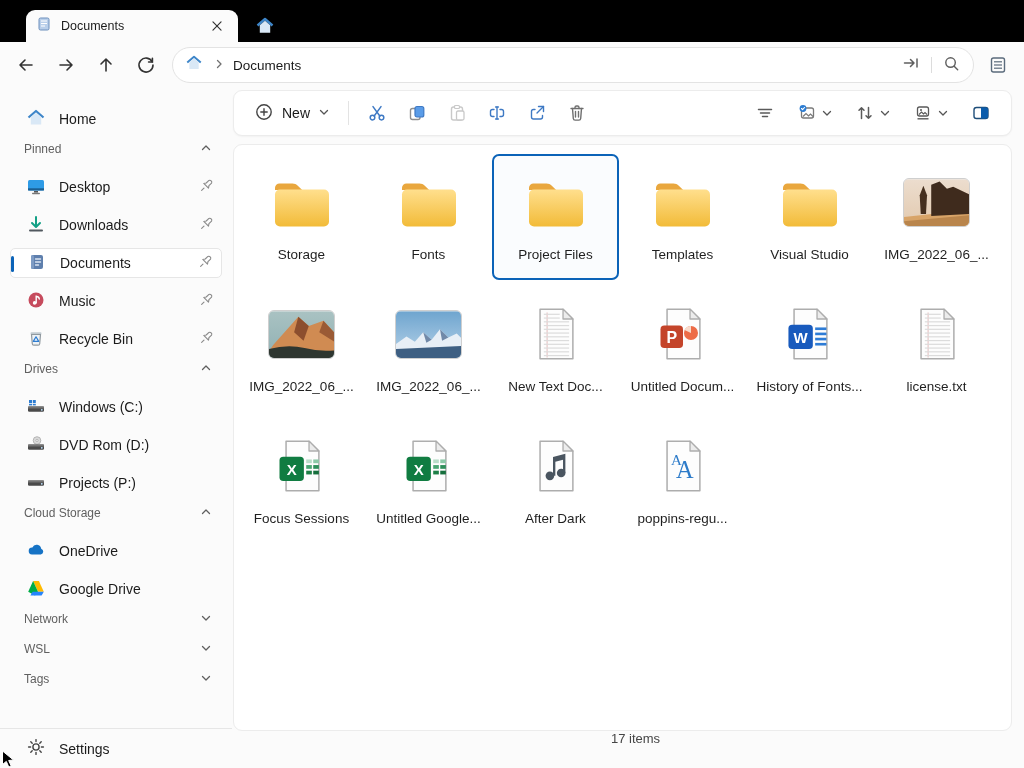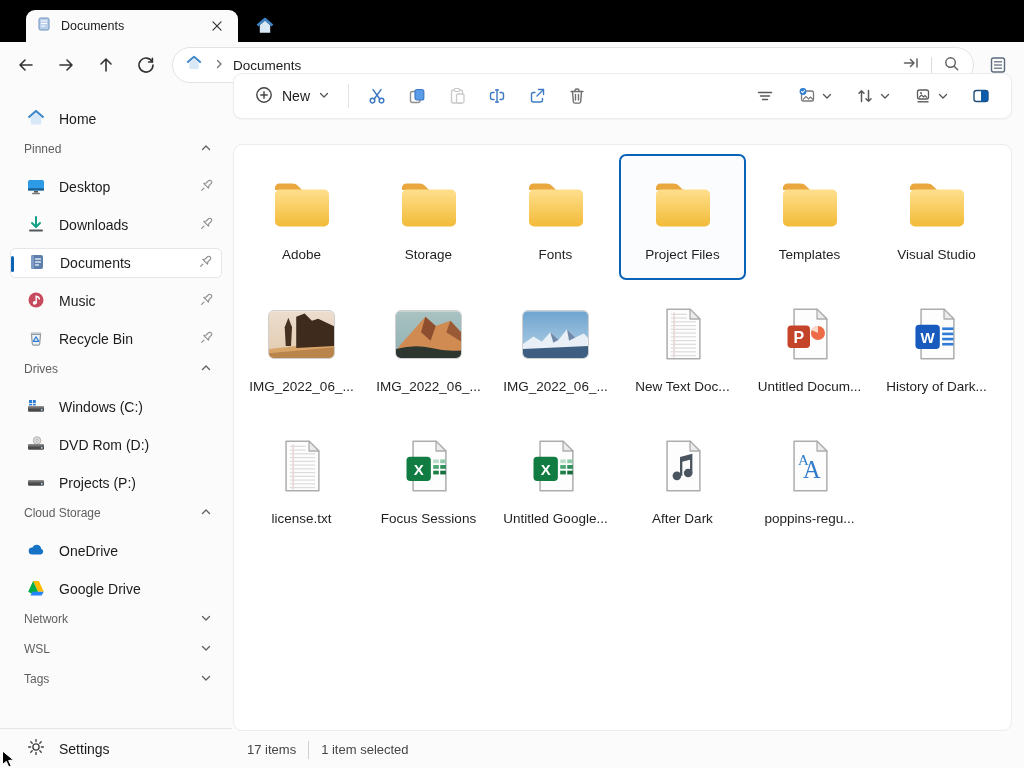--- a/index.html
+++ b/index.html
@@ -33,21 +33,21 @@
   .side-item .s-label { flex:1; white-space:nowrap; }
   .side-item.selected { background:#fff; border:1px solid #E6E6E6; }
   .side-item.selected::before { content:""; position:absolute; left:0; top:7px; width:3px; height:16px;
                border-radius:2px; background:#0B63B8; }
   .section-header { height:30px; margin-top:0; display:flex; align-items:center; justify-content:space-between;
                padding:0 10px 0 14px; font-size:12px; color:#606060; }
   .settings-row { position:absolute; bottom:0; left:0; width:232px; height:40px; border-top:1px solid #E6E6E6;
                display:flex; align-items:center; gap:13px; padding-left:26px; font-size:14px; background:#FBFBFB; }
 
   
-  .toolbar { position:absolute; left:233px; top:73px; width:779px; height:46px; background:#fff;
+  .toolbar { position:absolute; left:233px; top:90px; width:779px; height:46px; background:#fff;
              border:1px solid #ECECEC; border-radius:9px; box-shadow:0 1px 2px rgba(0,0,0,.04);
              display:flex; align-items:center; padding:0 10px; }
   .newbtn { display:flex; align-items:center; gap:8px; padding:6px 10px; border-radius:6px; font-size:14px; }
   .tdiv { width:1px; height:24px; background:#E3E3E3; margin:0 8px; }
   .toolbtn { width:40px; height:34px; display:flex; align-items:center; justify-content:center; border-radius:6px; }
   .toolbtn.dd { width:56px; gap:4px; }
   .tool-right { margin-left:auto; display:flex; align-items:center; gap:2px; }
 
   
   .filescard { position:absolute; left:233px; top:144px; width:779px; height:587px; background:#fff;
@@ -56,21 +56,21 @@
   .file-item { width:127px; height:126px; margin:3px 0; border:2px solid transparent; border-radius:7px;
                display:flex; flex-direction:column; align-items:center; padding-top:8px; }
   .file-item.selected { border-color:#0B63B8; background:#FAFCFE; }
   .icon-box { height:76px; display:flex; align-items:center; justify-content:center; }
   .f-label { margin-top:7px; font-size:13.5px; color:#1f1f1f; white-space:nowrap; }
   .thumb { width:67px; height:49px; border:1px solid #CFCFCF; border-radius:6px; overflow:hidden; background:#eee; }
   .thumb svg { display:block; }
 
   
   .statusbar { position:absolute; left:233px; bottom:0; width:791px; height:37px; display:flex; align-items:center;
-               gap:12px; padding-left:14px; font-size:13px; color:#454545; background:#FBFBFB; }
+               gap:12px; padding-left:14px; font-size:13px; color:#454545; background:#FBFBFB;flex-direction:column; }
   .sdiv { width:1px; height:18px; background:#D0D0D0; }
 
   .cursor { position:absolute; left:1px; top:750px; }
 </style>
 </head>
 <body>
 
 <div class="titlebar">
   <div class="tab">
     <span>
@@ -445,35 +445,20 @@
       <svg width="20" height="20" viewBox="0 0 20 20">
           <rect x="3" y="4.5" width="14" height="11" rx="2.5" fill="none" stroke="#1E4E79" stroke-width="1.4"></rect>
           <path d="M10 4.5 h4.5 a2.5 2.5 0 0 1 2.5 2.5 v6 a2.5 2.5 0 0 1 -2.5 2.5 H10 z" fill="#0B5CAB"></path>
         </svg>
     </div>
   </div>
 </div>
 
 <div class="filescard">
   <div class="grid">
-      <div class="file-item">
-        <div class="icon-box">
-          <svg width="70" height="60" viewBox="0 0 70 60">
-            <defs>
-              <linearGradient id="fg" x1="0" y1="0" x2="0" y2="1">
-                <stop offset="0" stop-color="#FFDF8D"></stop>
-                <stop offset="1" stop-color="#F2BB38"></stop>
-              </linearGradient>
-            </defs>
-            <path d="M8 22 v-6 a4.5 4.5 0 0 1 4.5 -4.5 h13 c2 0 3.9 .8 5.3 2.2 l4.4 4.4 H8 z" fill="#E9A73E"></path>
-            <rect x="8" y="17.5" width="54" height="37" rx="5" fill="url(#fg)"></rect>
-          </svg>
-        </div>
-        <div class="f-label">Adobe</div>
-      </div>
       <div class="file-item">
         <div class="icon-box">
           <svg width="70" height="60" viewBox="0 0 70 60">
             <defs>
               <linearGradient id="fg" x1="0" y1="0" x2="0" y2="1">
                 <stop offset="0" stop-color="#FFDF8D"></stop>
                 <stop offset="1" stop-color="#F2BB38"></stop>
               </linearGradient>
             </defs>
             <path d="M8 22 v-6 a4.5 4.5 0 0 1 4.5 -4.5 h13 c2 0 3.9 .8 5.3 2.2 l4.4 4.4 H8 z" fill="#E9A73E"></path>
@@ -647,21 +632,21 @@
             <rect x="9" y="22" width="26" height="26" rx="4" fill="#185ABD"></rect>
             <text x="22" y="41.5" font-size="16" font-weight="bold" fill="#fff" text-anchor="middle" font-family="Liberation Sans, sans-serif">W</text>
             <g fill="#2E7CD6">
               <rect x="37.5" y="25" width="12" height="2.8"></rect>
               <rect x="37.5" y="30.5" width="12" height="2.8"></rect>
               <rect x="37.5" y="36" width="12" height="2.8"></rect>
               <rect x="37.5" y="41.5" width="12" height="2.8"></rect>
             </g>
           </svg>
         </div>
-        <div class="f-label">History of Dark...</div>
+        <div class="f-label">History of Fonts...</div>
       </div>
       <div class="file-item">
         <div class="icon-box">
           <svg width="60" height="60" viewBox="0 0 64 64">
             <path d="M15 5.5 H39.5 L50 16 V58.5 H15 Z" fill="#FDFDFD" stroke="#ADADAD" stroke-width="1.6" stroke-linejoin="round"></path>
             <path d="M39.5 5.5 L50 16 H39.5 Z" fill="#ECECEC" stroke="#ADADAD" stroke-width="1.4" stroke-linejoin="round"></path>
             <line x1="22.5" y1="9" x2="22.5" y2="57" stroke="#E7C4C4" stroke-width="1.2"></line>
             <g stroke="#DCDCDC" stroke-width="1.3">
               <line x1="19" y1="11" x2="36" y2="11"></line>
               <line x1="19" y1="15" x2="36" y2="15"></line>

